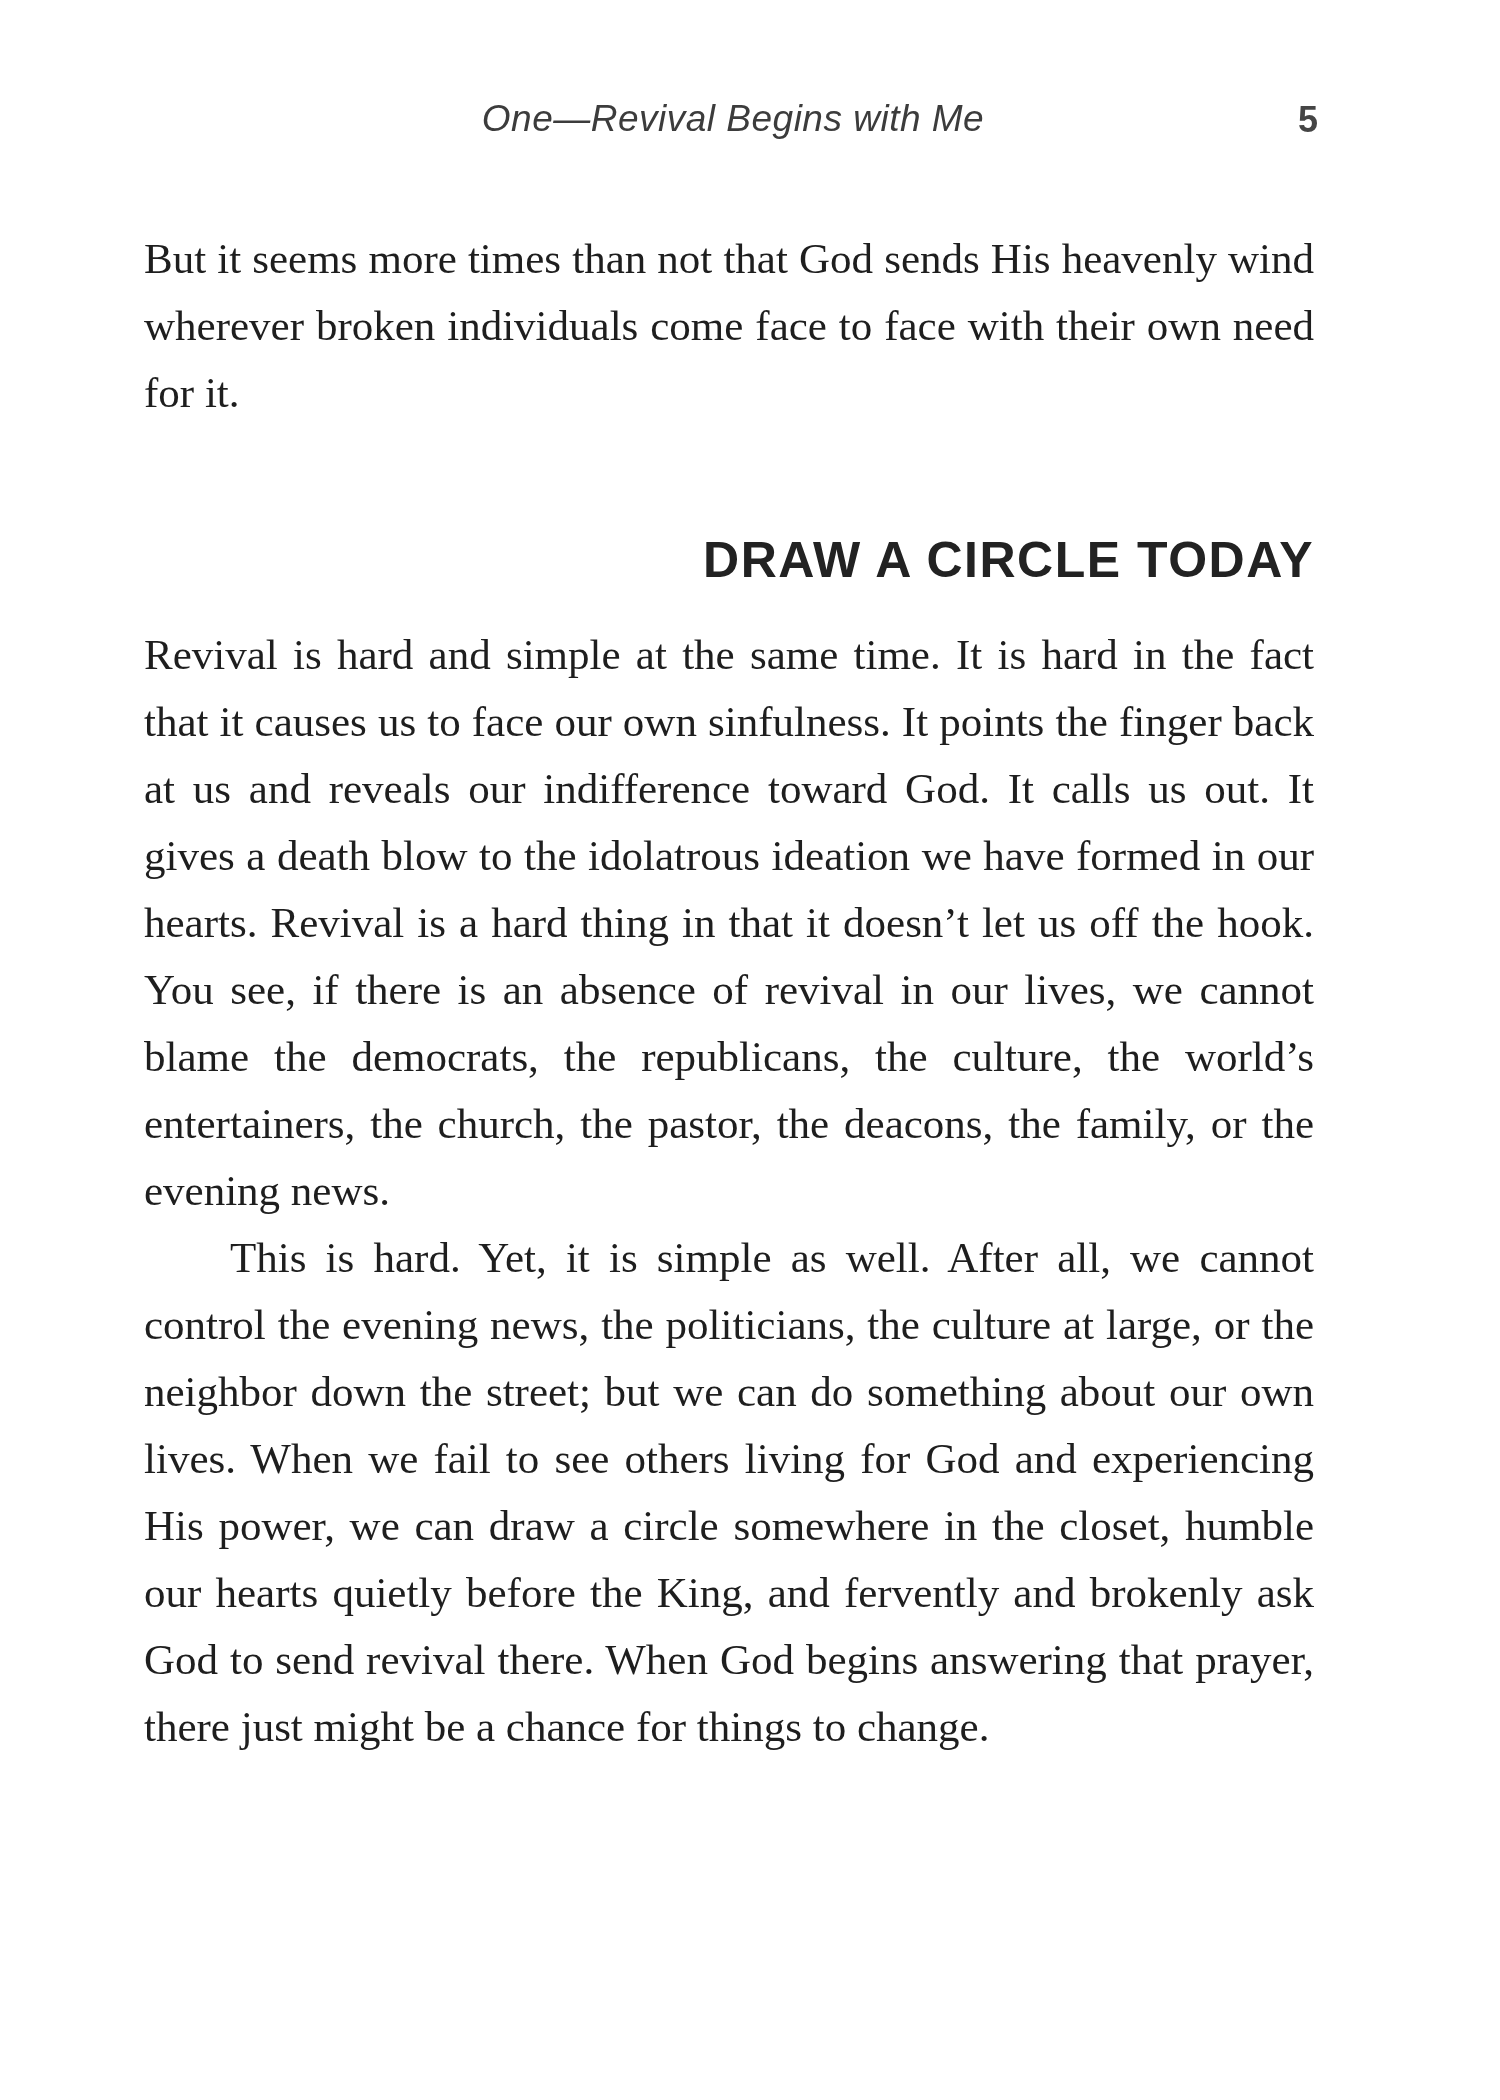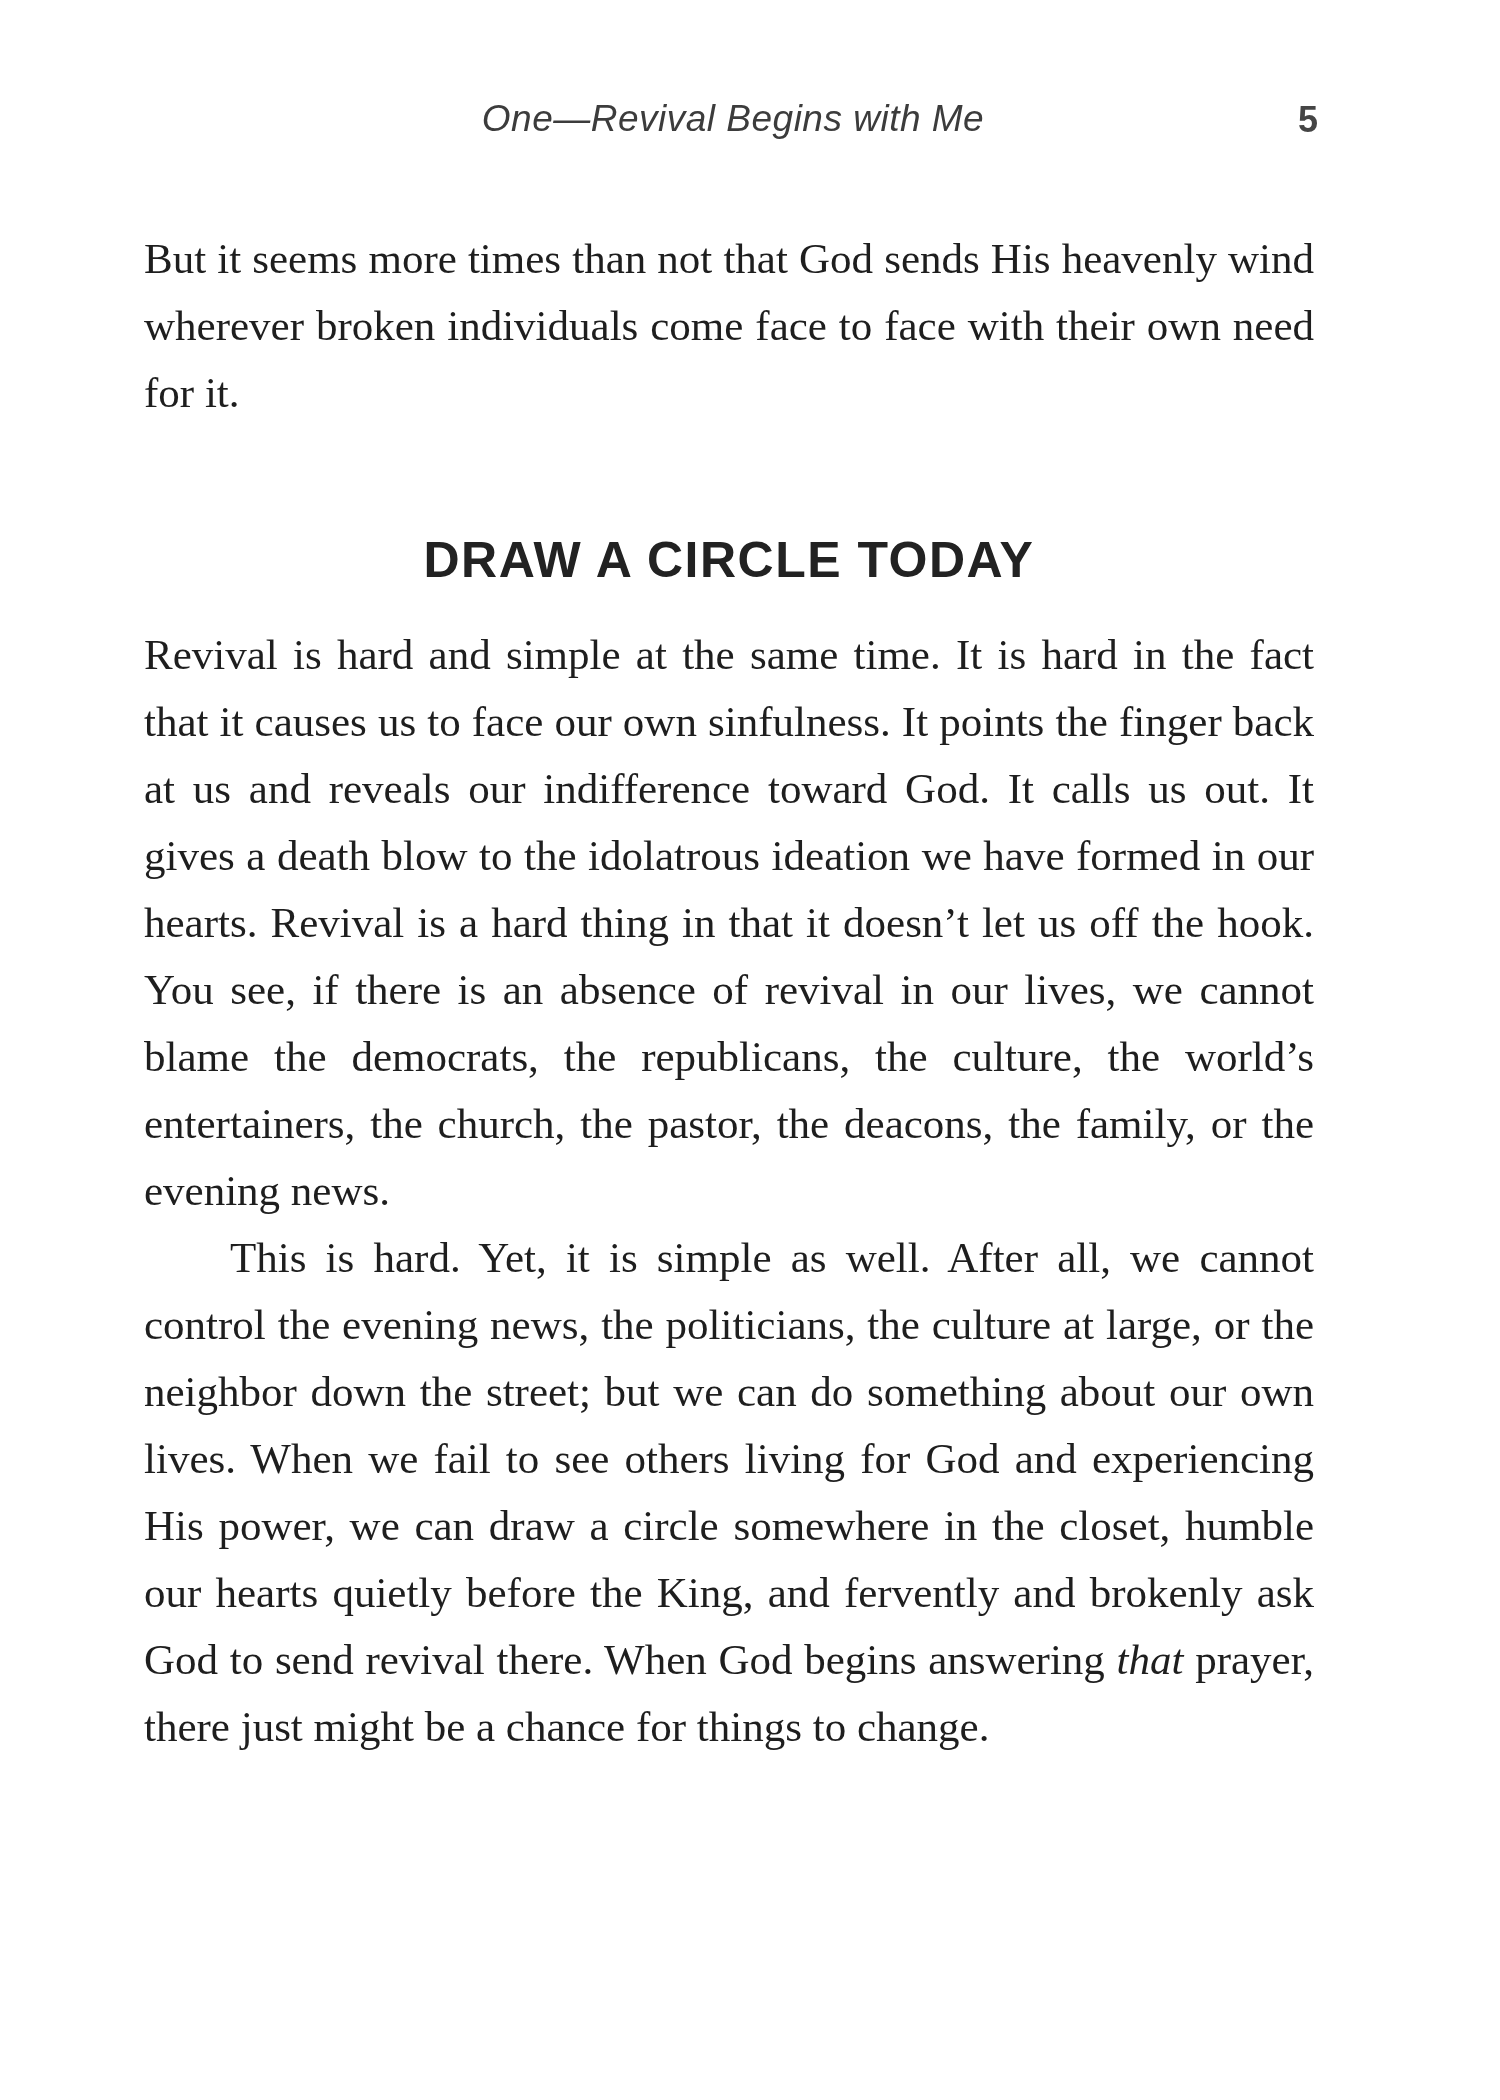--- a/index.html
+++ b/index.html
@@ -58,30 +58,29 @@
     padding: 0;
   }
   .section-heading {
     margin: 104px 0 0 0;
     font-family: "Liberation Sans", sans-serif;
     font-weight: 700;
     font-size: 50px;
     line-height: 60px;
     letter-spacing: 1.5px;
     color: #222222;
-    text-align: center;
+    text-align: right;
   }
   .para-2 {
     margin-top: 31px !important;
   }
   .para-3 {
     text-indent: 86px;
   }
   .italic-word {
-    font-style: italic;
   }
 </style>
 </head>
 <body>
 
 <div class="page">
 
   <div class="running-head-row">
     <div class="running-head">One—Revival Begins with Me</div>
     <div class="page-number">5</div>

